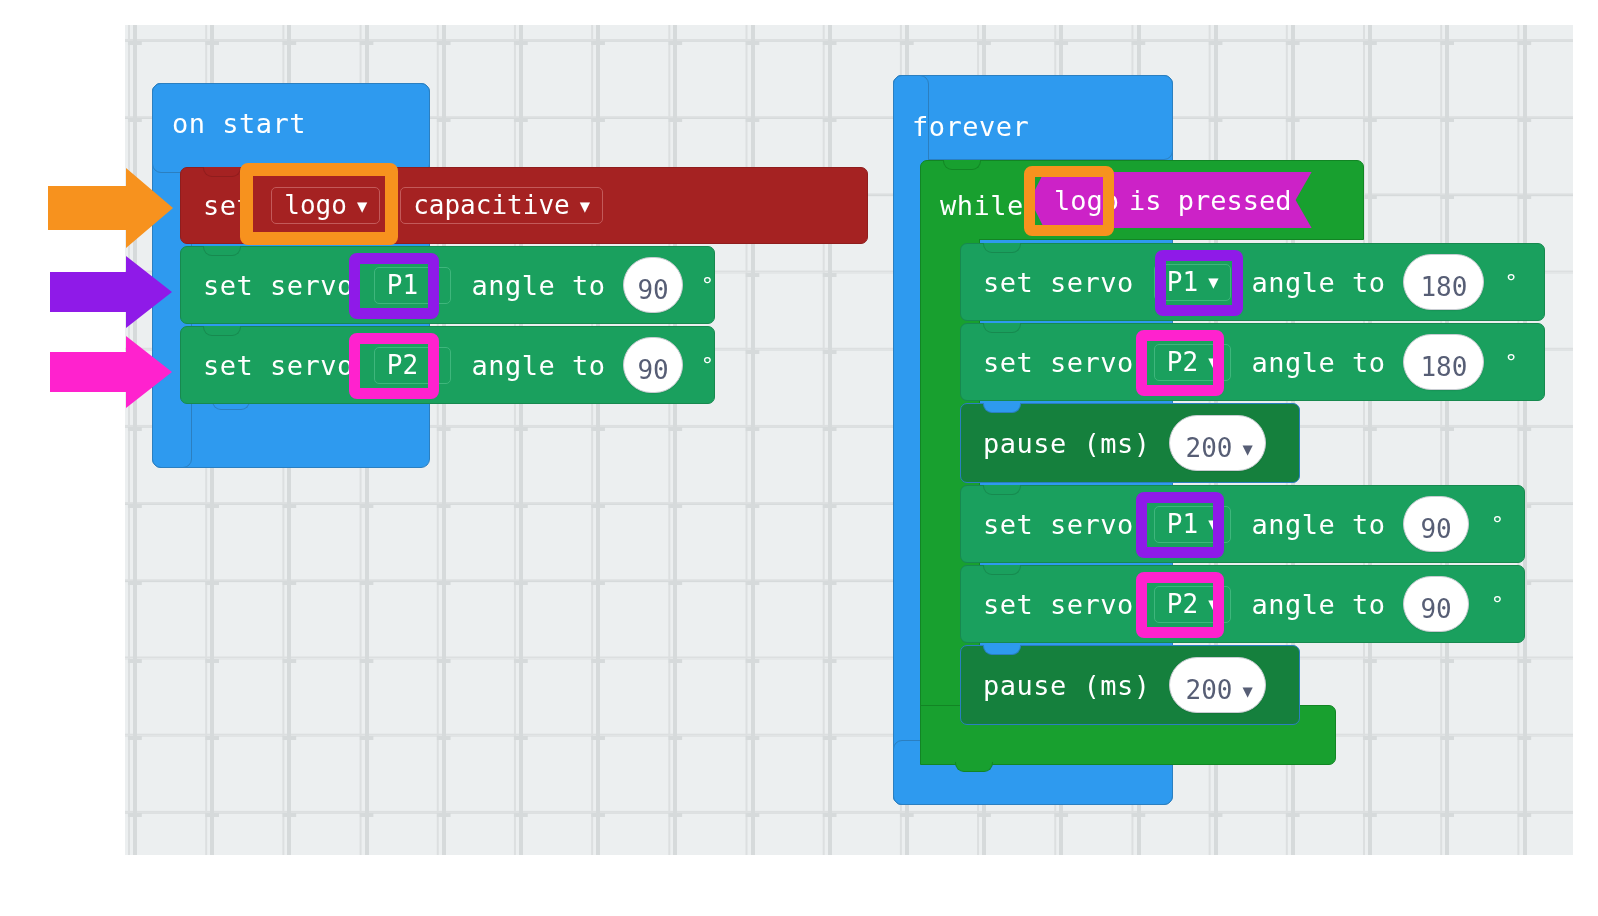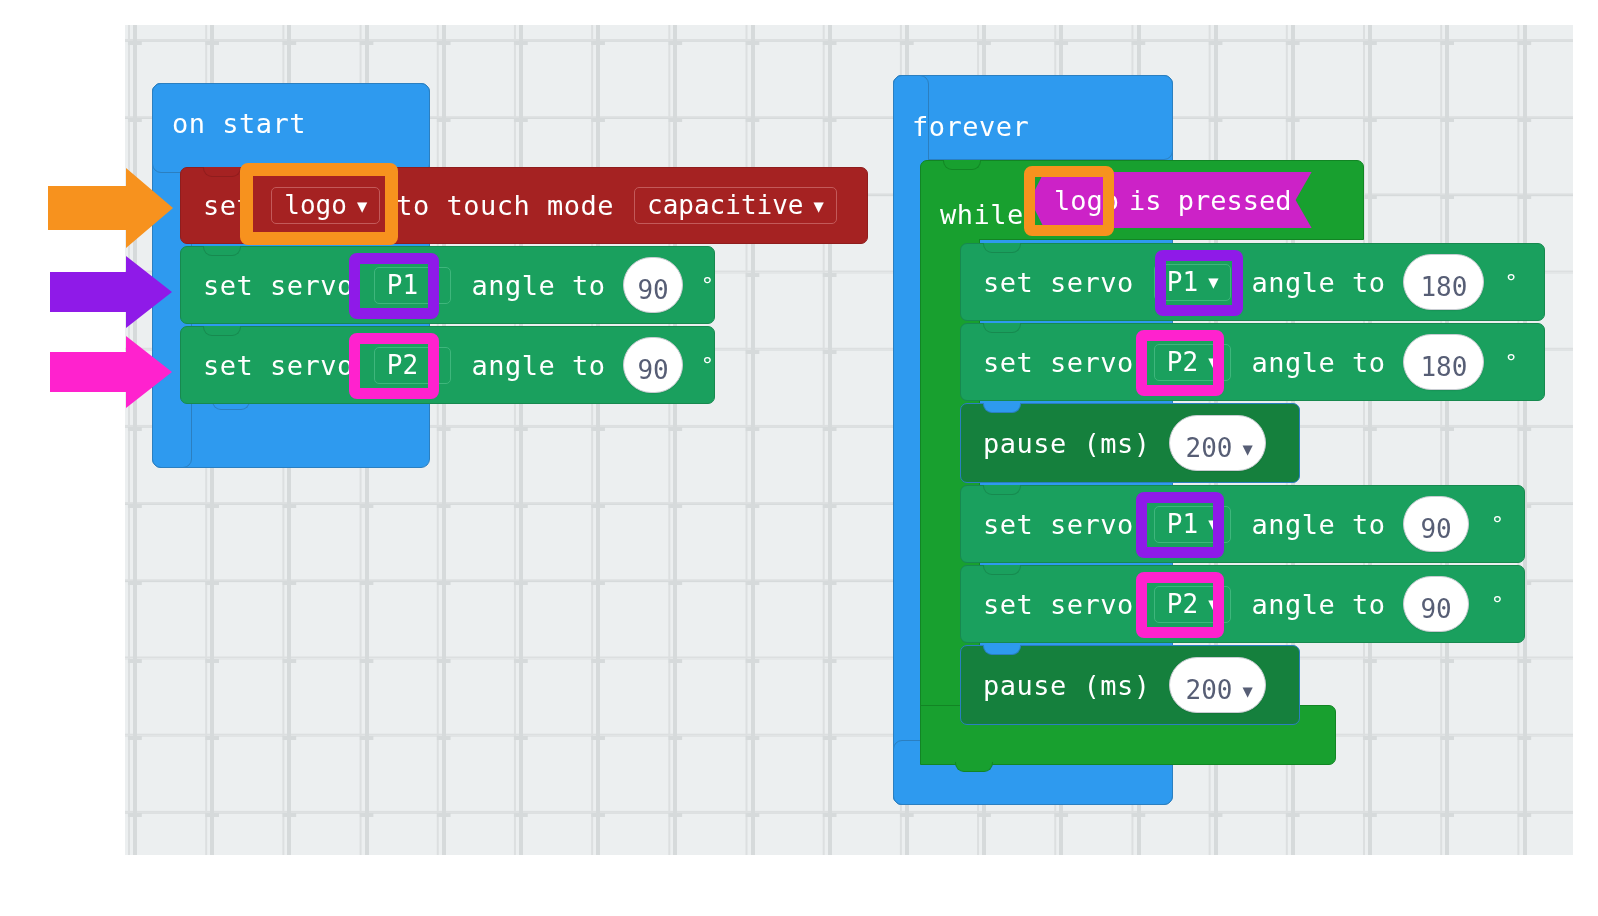--- a/index.html
+++ b/index.html
@@ -165,21 +165,20 @@
     <div class="lbl" style="position:absolute; left:172px; top:110px;">on start</div>
 
     <div class="stmt red" style="left:180px; top:167px; width:688px; height:77px;">
       <div class="notch" style="background:#a52222;border-bottom:1px solid #8f1d1d;
            border-left:1px solid #8f1d1d;border-right:1px solid #8f1d1d;"></div>
       <span class="lbl">set</span>
       <span class="field onred" style="margin-left:4px;">
         <span>logo</span>
         <span class="caret">▼</span>
       </span>
-      <span class="lbl" style="margin-left:2px;">to touch mode</span>
       <span class="field onred" style="margin-left:6px;justify-content:center;">
         <span>capacitive</span>
         <span class="caret">▼</span>
       </span>
     </div>
 
     <div class="stmt green" style="left:180px; top:246px; width:535px; height:78px;">
       <div class="notch green"></div>
       <span class="lbl">set servo</span>
       <span class="field ongreen" style="margin-left:6px;">
@@ -218,21 +217,21 @@
       <div class="notch kgreen"></div>
     </div>
     <div style="position:absolute; left:920px; top:239px; width:60px; height:505px;
                 background:#18a02f; border-left:1px solid #128524; border-right:1px solid #128524;"></div>
     <div style="position:absolute; left:920px; top:705px; width:416px; height:60px;
                 background:#18a02f; border:1px solid #128524; border-radius:0 7px 7px 0;"></div>
     <div style="position:absolute;left:955px;top:762px;width:38px;height:10px;background:#18a02f;
                 border-bottom-left-radius:9px;border-bottom-right-radius:9px;
                 border-left:1px solid #128524;border-right:1px solid #128524;border-bottom:1px solid #128524;"></div>
 
-    <div class="lbl" style="position:absolute; left:940px; top:201px;">while</div>
+    <div class="lbl" style="position:absolute; left:940px; top:192px;">while</div>
     <div class="lbl" style="position:absolute; left:928px; top:247px; font-size:25px;margin-left:31px;">do</div>
 
     <div class="hexrep" style="left:1030px; top:172px; height:56px;">
       <span>logo</span>
       <span>is pressed</span>
     </div>
 
     <div class="stmt green" style="left:960px; top:243px; width:585px; height:78px;">
       <div class="notch green"></div>
       <span class="lbl">set servo</span>

